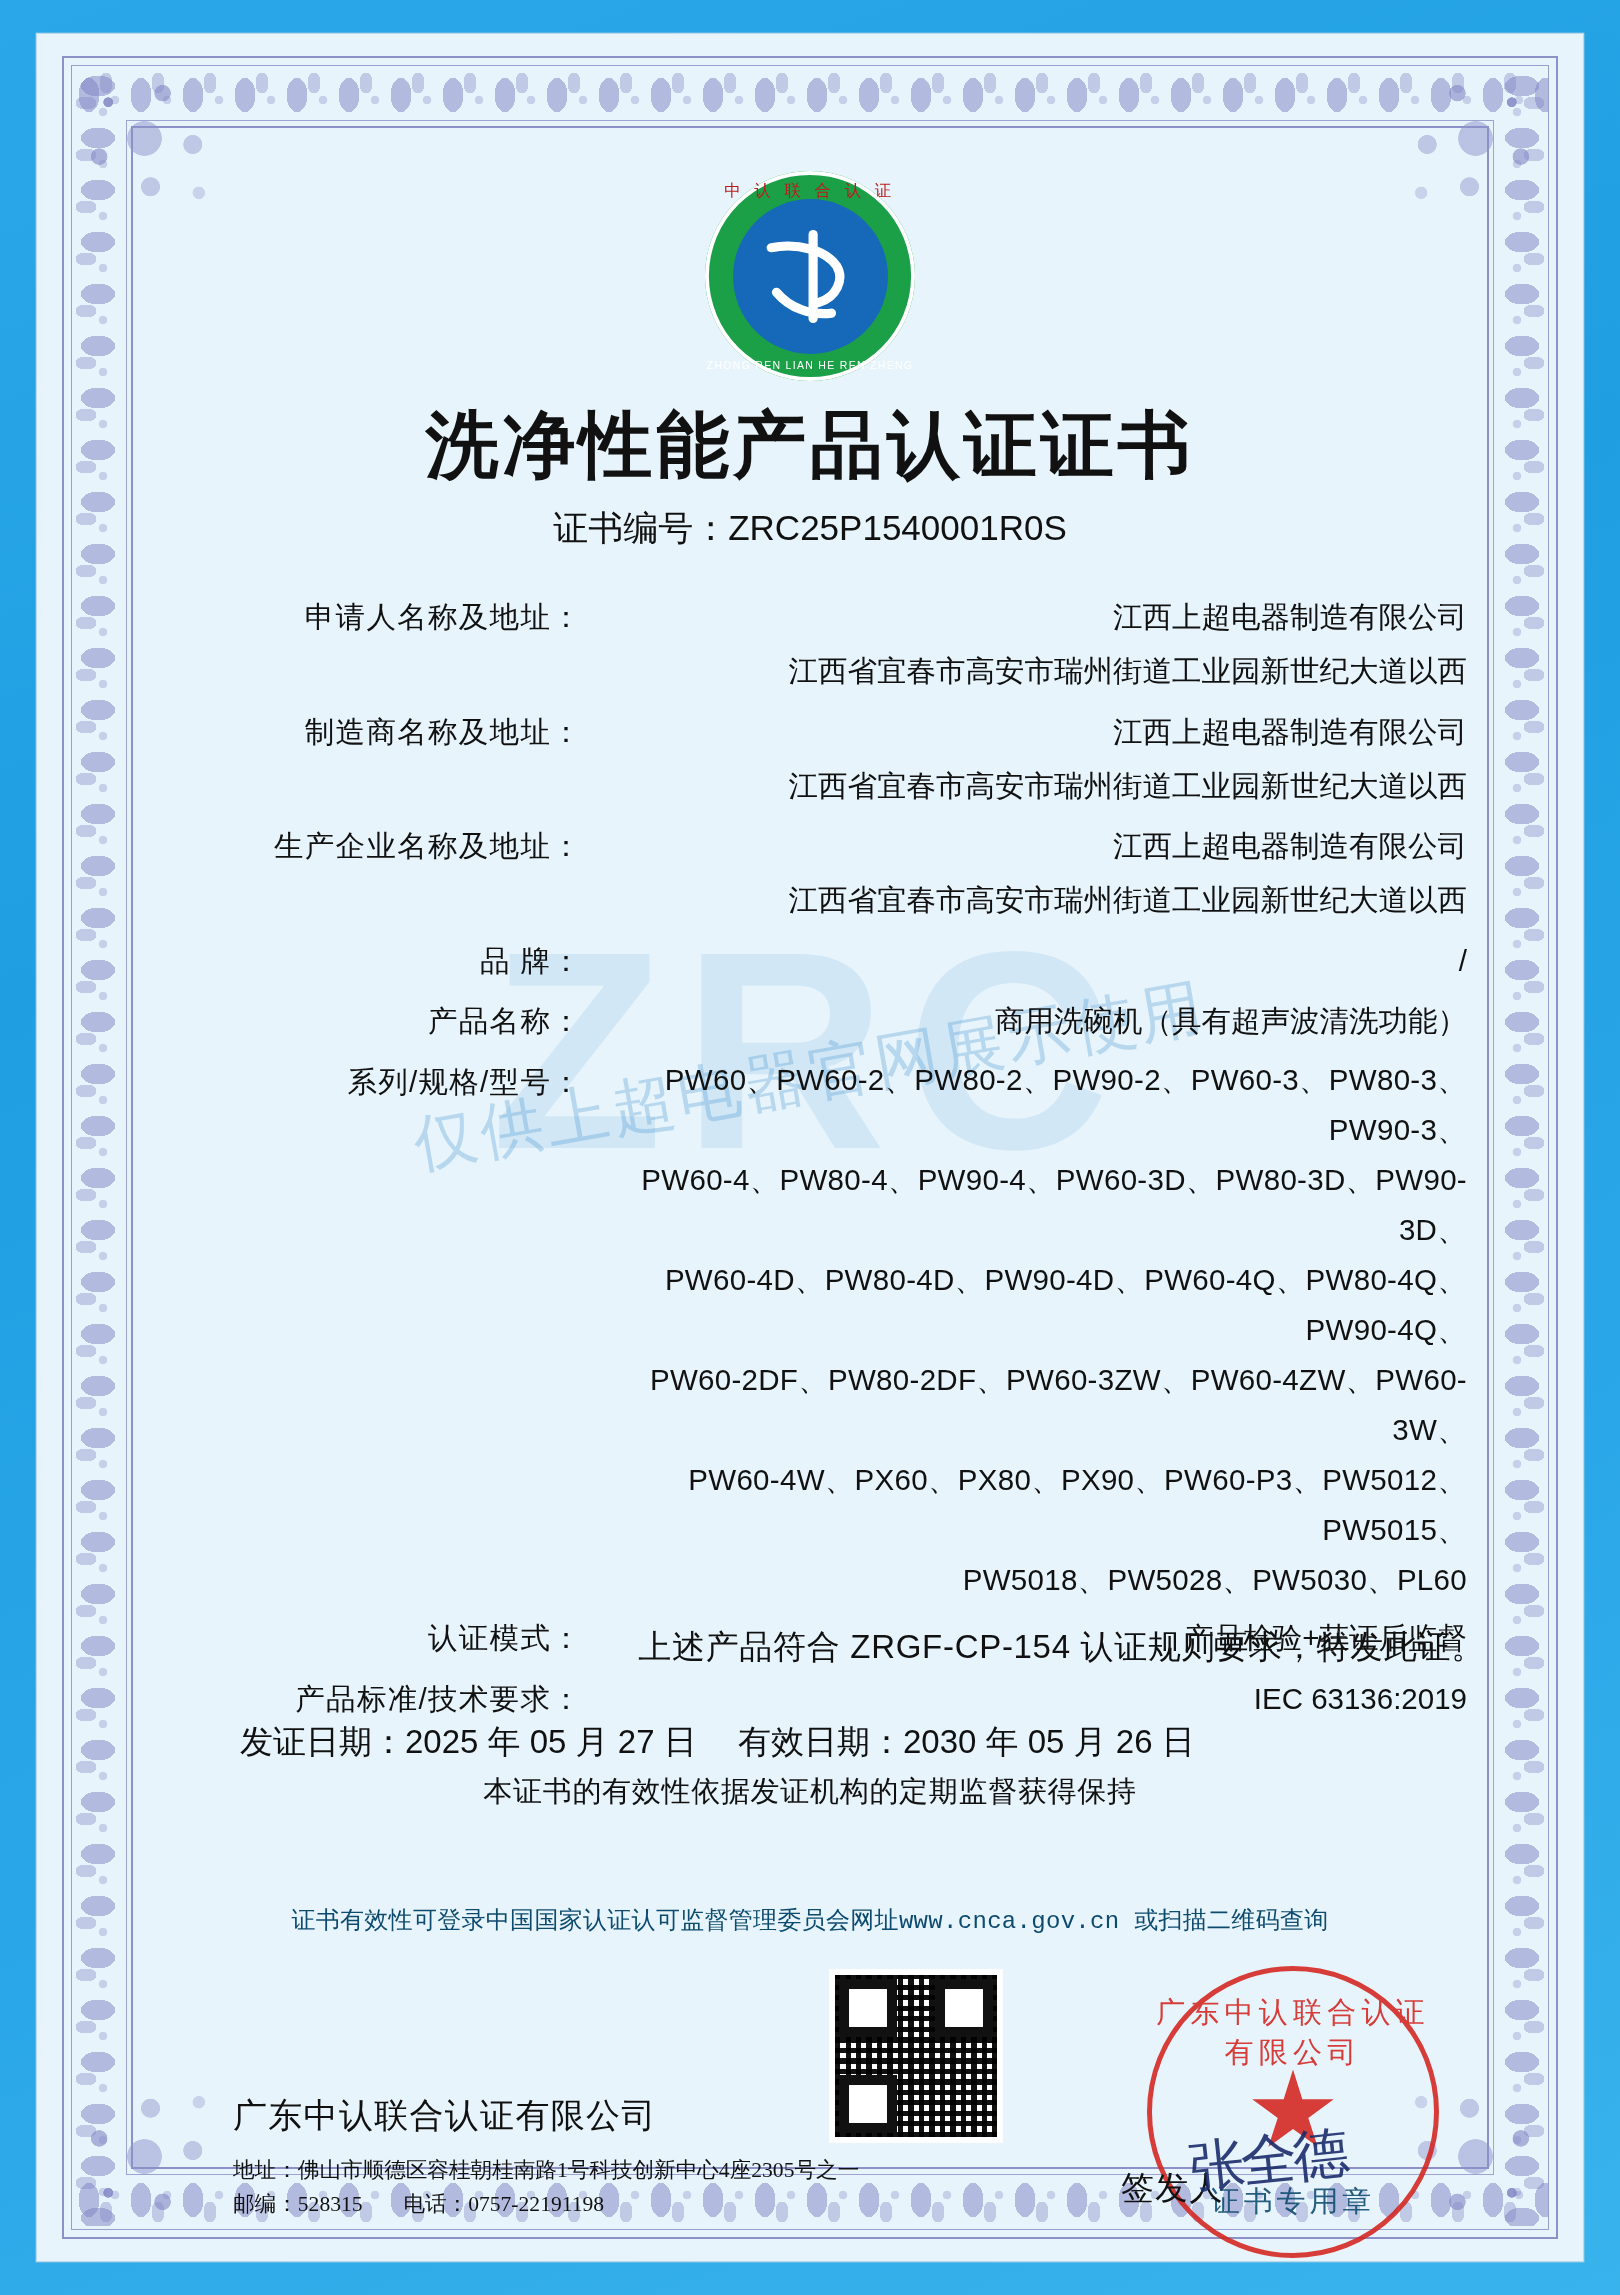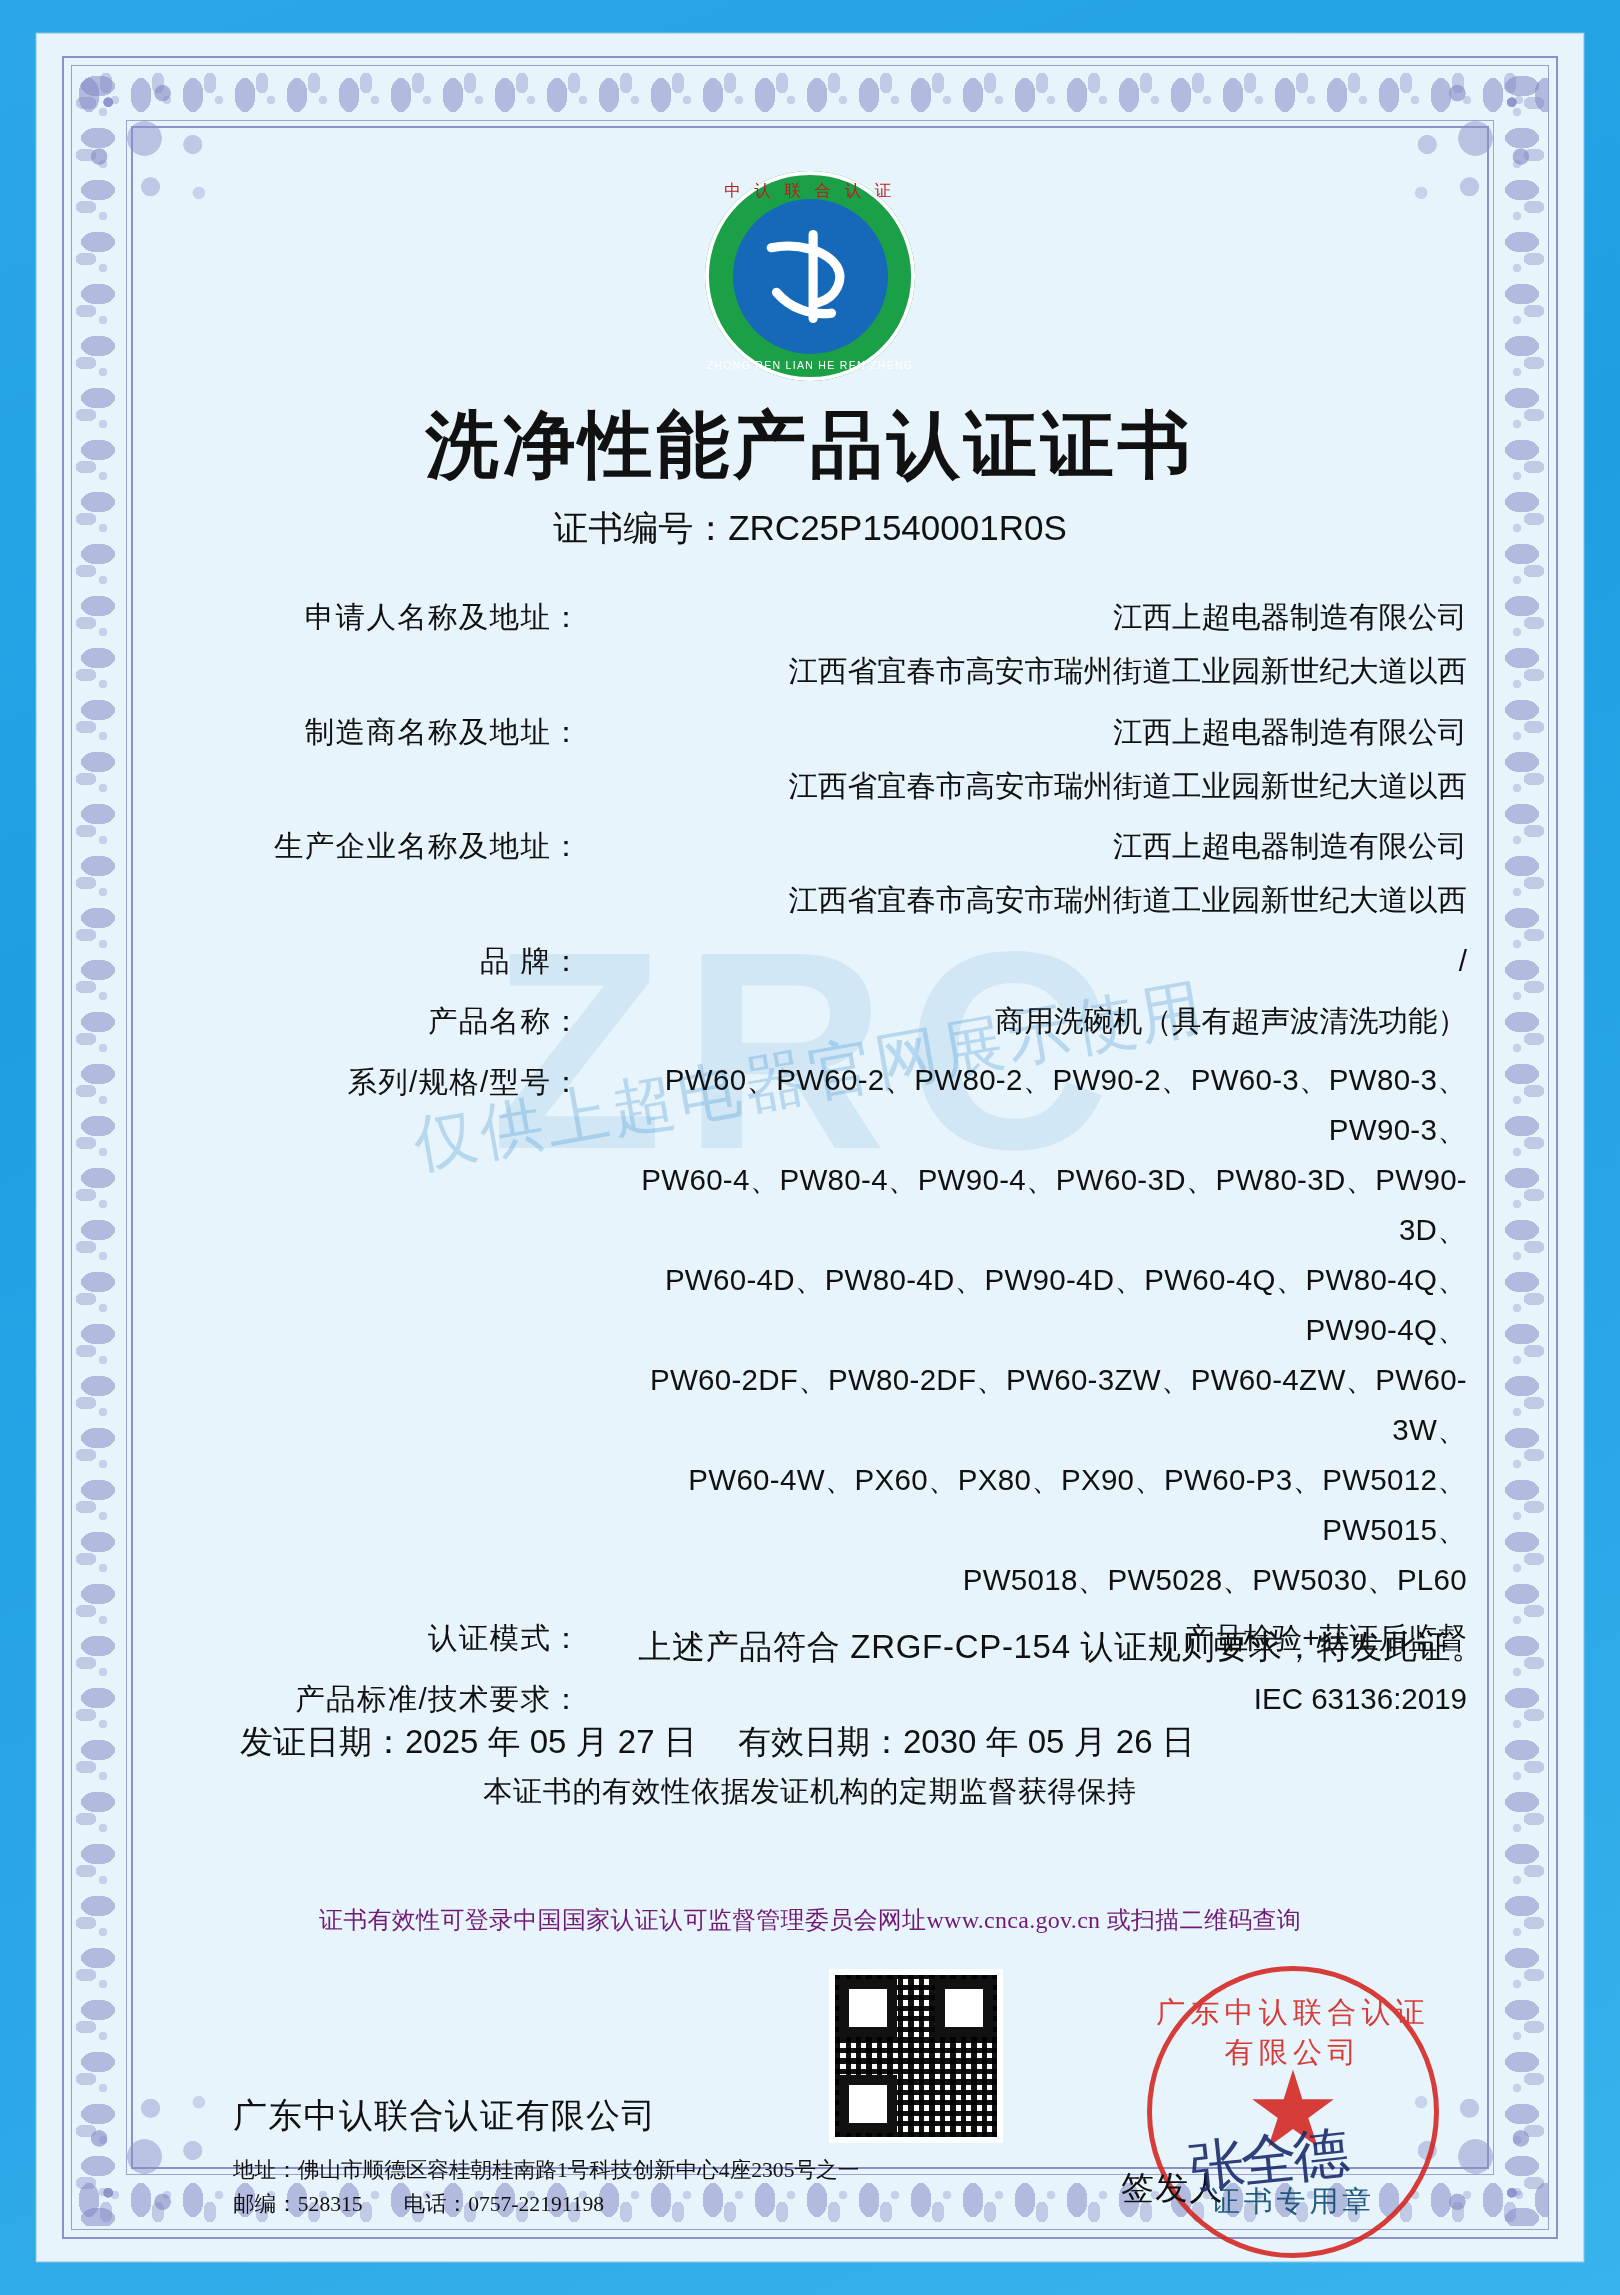--- a/index.html
+++ b/index.html
@@ -273,22 +273,22 @@
     color: #111111;
     font-family: "Liberation Serif", serif;
     letter-spacing: 0.7px;
   }
   .note2 {
     position: absolute;
     left: 0; right: 0;
     top: 1772px;
     text-align: center;
     font-size: 24px;
-    color: #701a75;
-    font-family: Liberation Serif, serif;
+    color: #0c4a6e;
+    font-family: Liberation Mono, monospace;
     letter-spacing: 0.3px;
   }
 
   
   .qr {
     position: absolute;
     left: 694px;
     top: 1837px;
     width: 162px;
     height: 162px;

